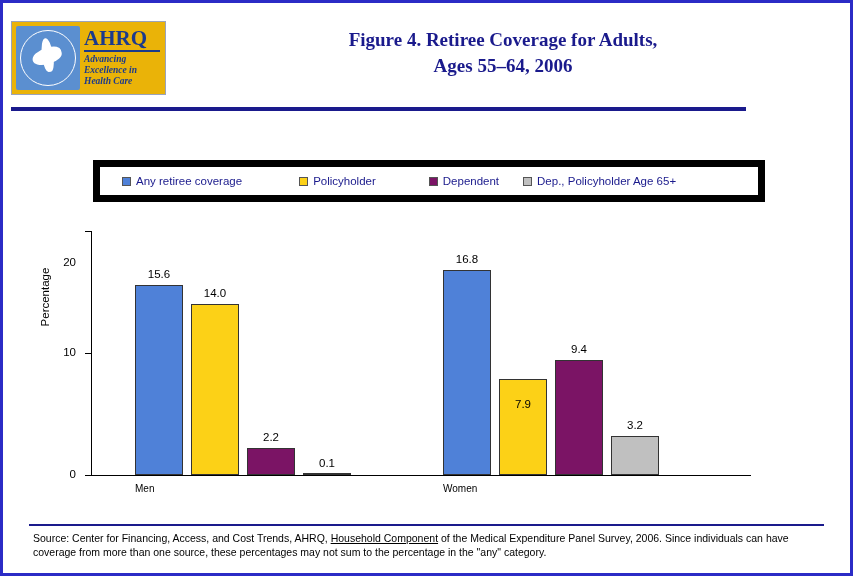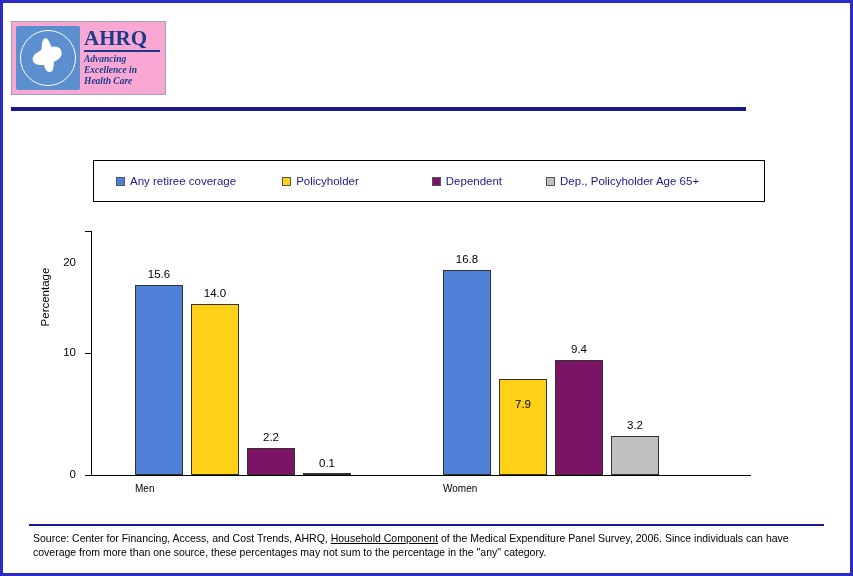--- a/index.html
+++ b/index.html
@@ -27,21 +27,21 @@
     width: 847px;
     height: 104px;
   }
   #logo-box {
     position: absolute;
     left: 8px;
     top: 18px;
     width: 155px;
     height: 74px;
     border: 1px solid #9aa3bb;
-    background: #f9a8d4;
+    background: #eab308;
     box-sizing: border-box;
   }
   #logo-hhs {
     position: absolute;
     left: 4px; top: 4px;
     width: 64px; height: 64px;
     background: #5b8fd0;
     border-radius: 2px;
     overflow: hidden;
   }
@@ -125,44 +125,43 @@
     background: #1a1a8c;
   }
 
   
   #legend {
     position: absolute;
     left: 90px;
     top: 157px;
     width: 672px;
     height: 42px;
-    border: 1px solid #000000;
+    border: 7px solid #000000;
     background: #ffffff;
     box-sizing: border-box;
     display: flex;
     align-items: center;
-    gap: 20px;
   }
   .legend-item {
     display: flex;
     align-items: center;
     font-size: 11.5px;
     color: #1a1a8c;
     white-space: nowrap;
   }
   .legend-item .swatch {
     width: 9px;
     height: 9px;
     margin-right: 5px;
     border: 1px solid #555555;
     box-sizing: border-box;
     flex: 0 0 auto;
   }
   #li0 { margin-left: 22px; }
-  #li1 { margin-left: 26px; }
+  #li1 { margin-left: 57px; }
   #li2 { margin-left: 53px; text-align: center; }
   #li3 { margin-left: 24px; }
 
   
   #plot {
     position: absolute;
     left: 88px;
     top: 228px;
     width: 660px;
     height: 245px;
@@ -263,20 +262,24 @@
       </div>
       <div id="logo-text">
         <div id="ahrq-word">AHRQ</div>
         <div id="ahrq-rule"></div>
         <div class="ahrq-tag">Advancing</div>
         <div class="ahrq-tag">Excellence in</div>
         <div class="ahrq-tag">Health Care</div>
       </div>
     </div>
 
+    <div id="fig-title">
+      <div>Figure 4. Retiree Coverage for Adults,</div>
+      <div>Ages 55–64, 2006</div>
+    </div>
 
     <div id="header-rule"></div>
   </div>
 
   <div id="legend">
     <div class="legend-item" id="li0">
       <span class="swatch" style="background: rgb(79, 129, 216);"></span>
       <span>Any retiree coverage</span>
     </div>
     <div class="legend-item" id="li1">

